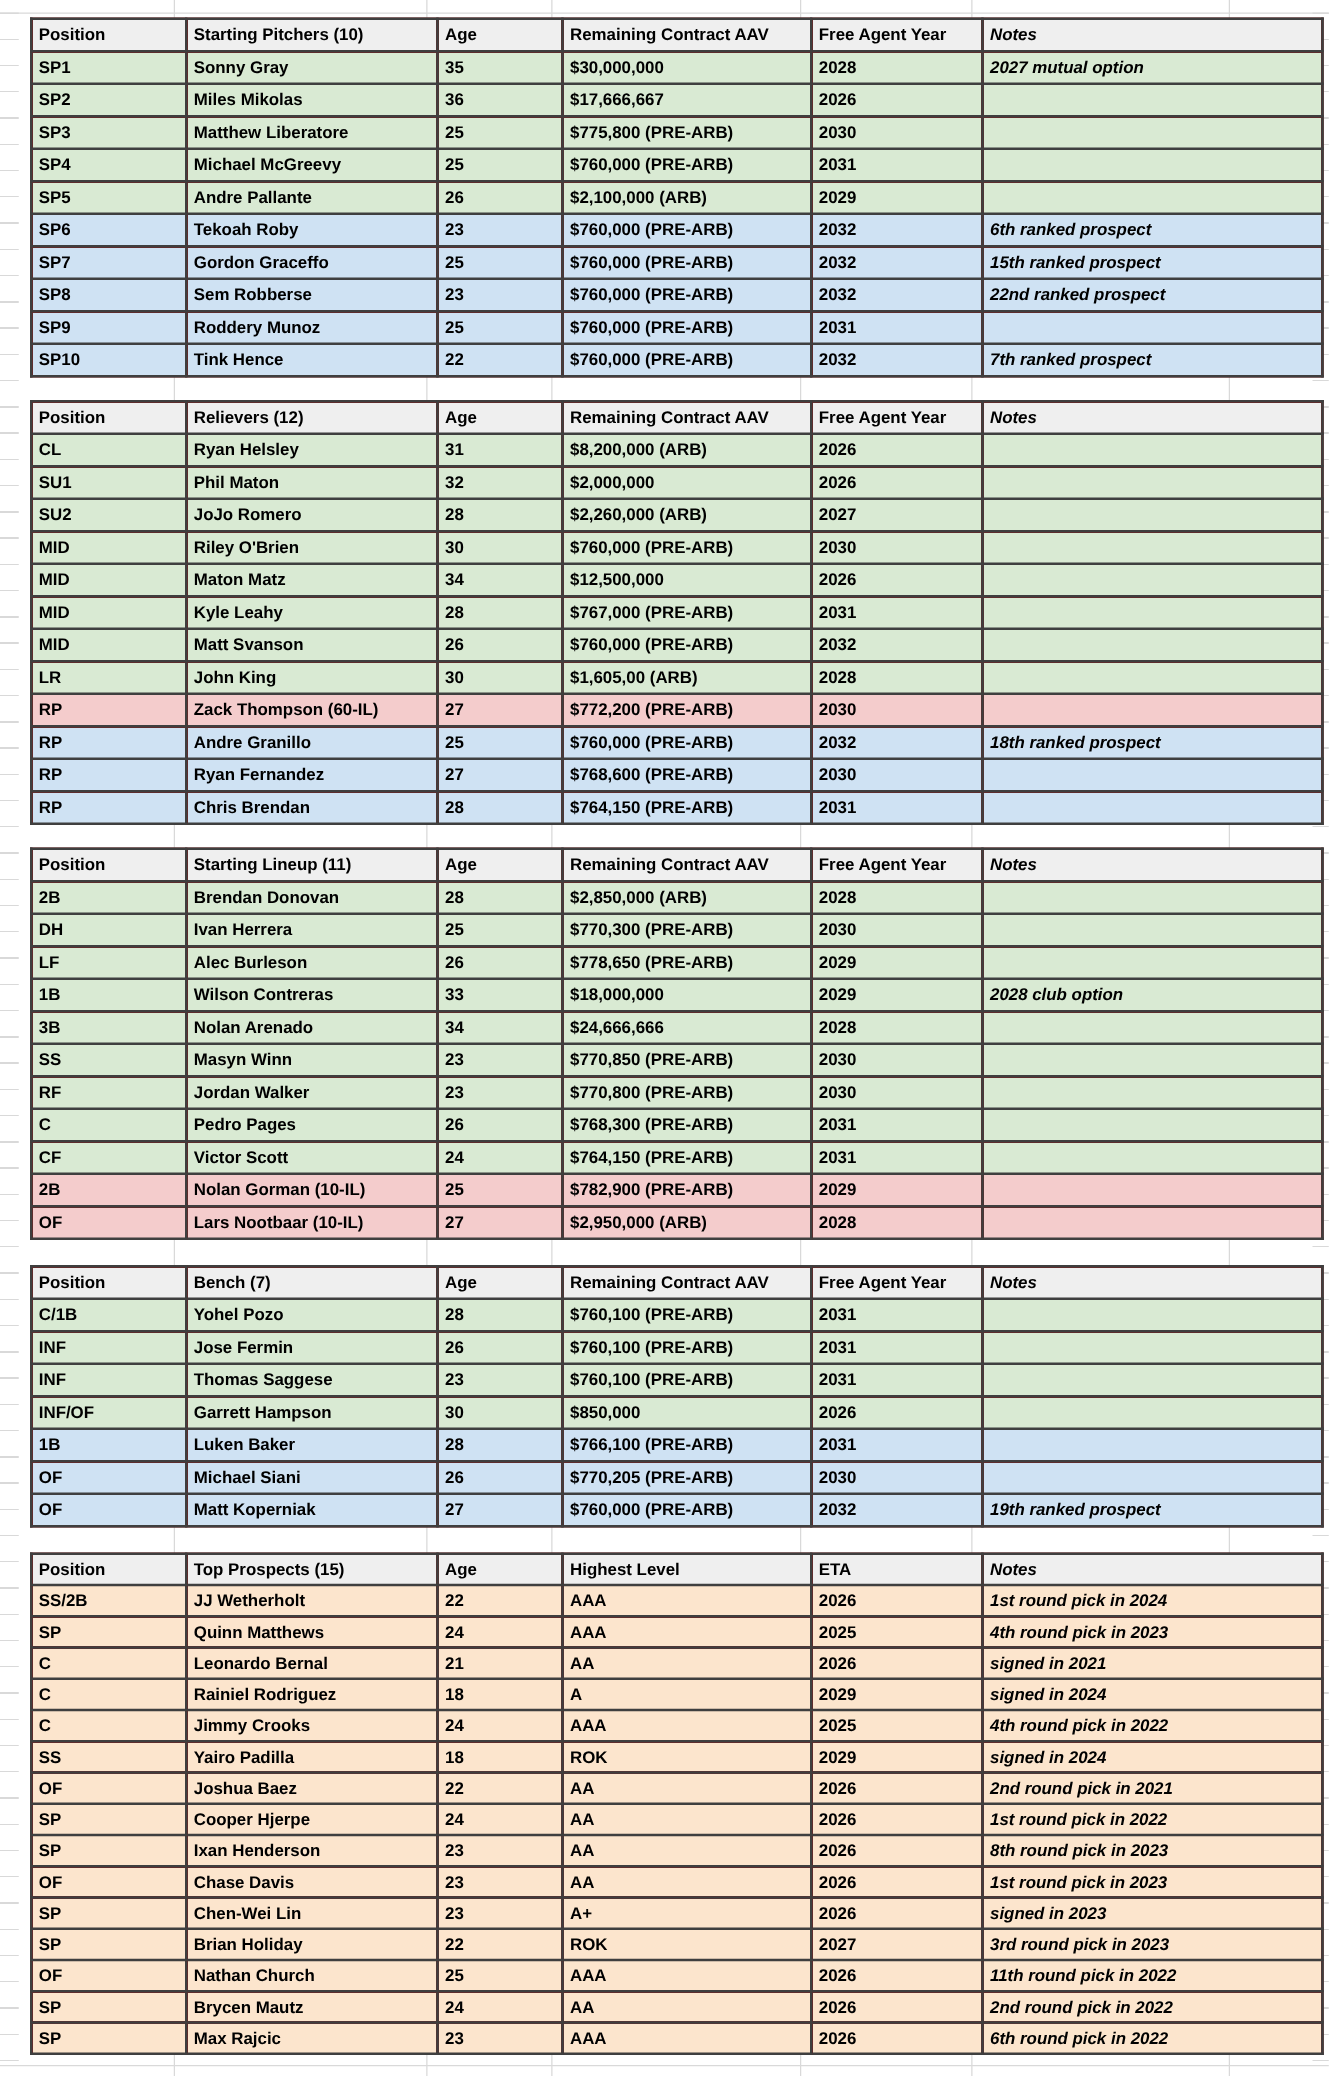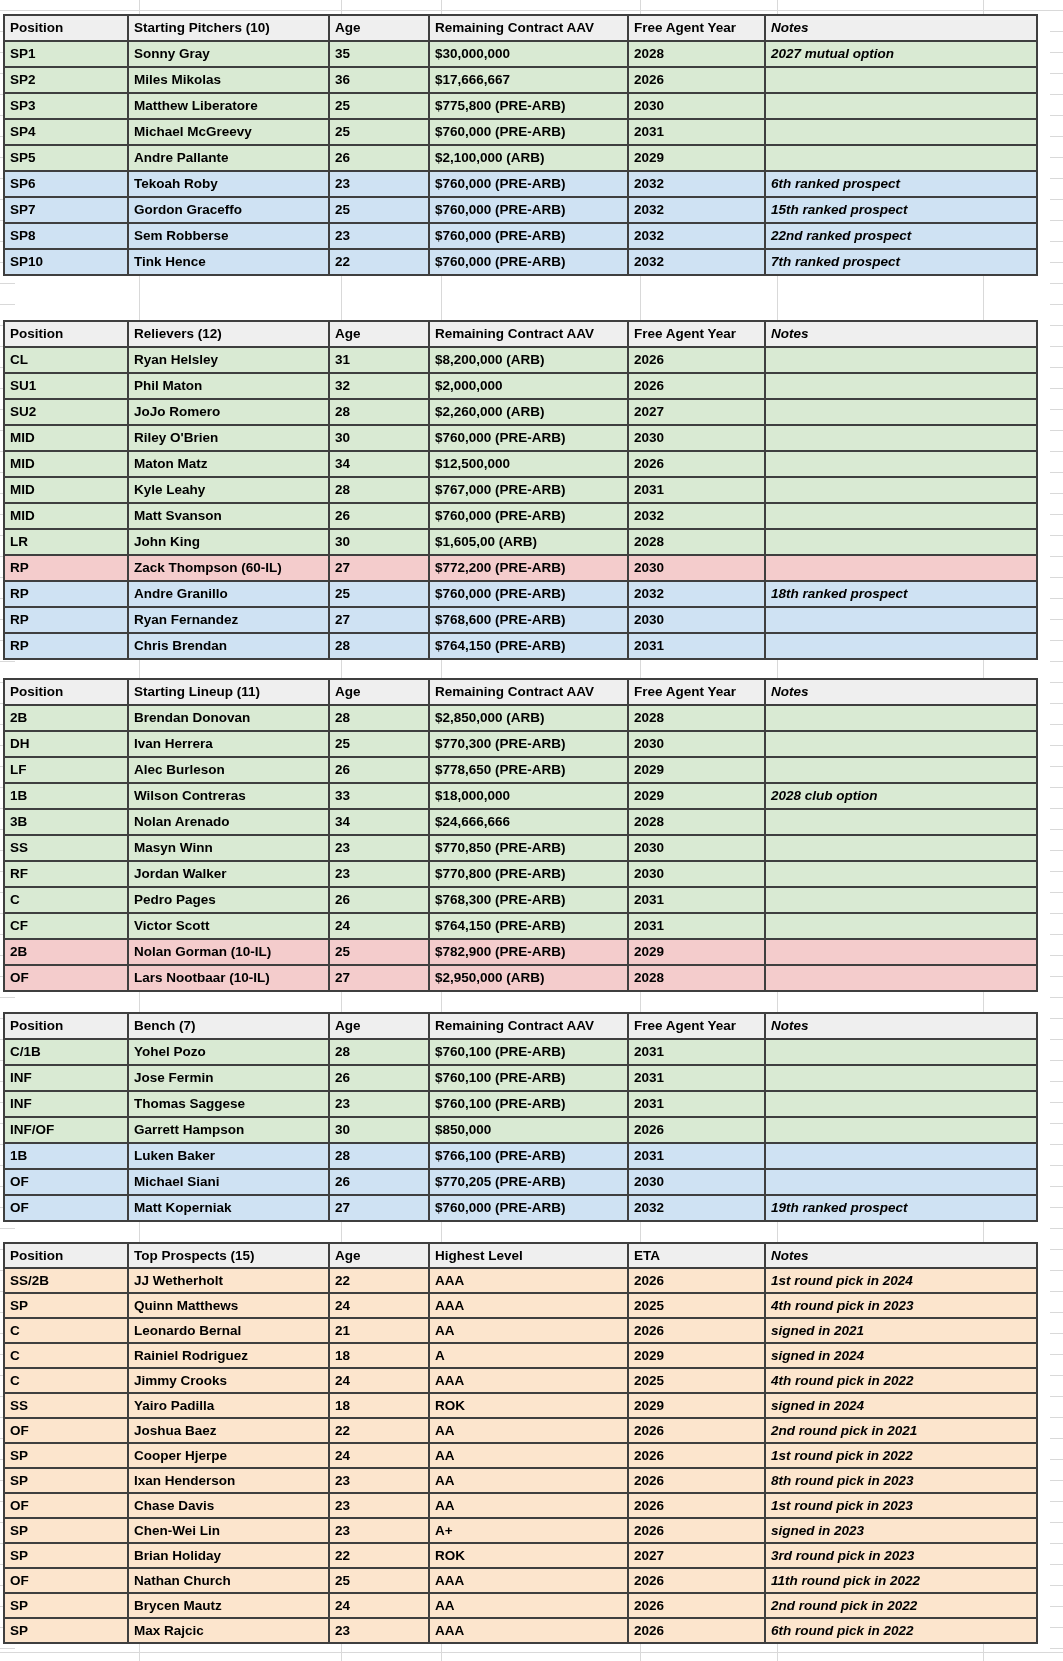--- a/index.html
+++ b/index.html
@@ -37,21 +37,21 @@
     position: absolute;
     left: 0;
     width: 1063px;
     height: 1px;
     background: #d9d9d9;
     z-index: 0;
   }
   
   table.roster {
     position: absolute;
-    left: 3px;
+    left: 24px;
     width: 1033px;
     table-layout: fixed;
     border-collapse: collapse;
     z-index: 2;
     background: #7f1d1d;
   }
   table.roster th, table.roster td {
     border: 2px solid #3f3f3f;
     padding: 0 4px 0 5px;
     font-family: "Liberation Sans", sans-serif;
@@ -164,20 +164,28 @@
       </tr>
       <tr class="tone-blue">
         <td>SP8</td>
         <td>Sem Robberse</td>
         <td>23</td>
         <td>$760,000 (PRE-ARB)</td>
         <td>2032</td>
         <td class="notes-col">22nd ranked prospect</td>
       </tr>
       <tr class="tone-blue">
+        <td>SP9</td>
+        <td>Roddery Munoz</td>
+        <td>25</td>
+        <td>$760,000 (PRE-ARB)</td>
+        <td>2031</td>
+        <td class="notes-col"></td>
+      </tr>
+      <tr class="tone-blue">
         <td>SP10</td>
         <td>Tink Hence</td>
         <td>22</td>
         <td>$760,000 (PRE-ARB)</td>
         <td>2032</td>
         <td class="notes-col">7th ranked prospect</td>
       </tr>
     </tbody>
   </table>
 <table class="roster rh26" style="top:320px">

